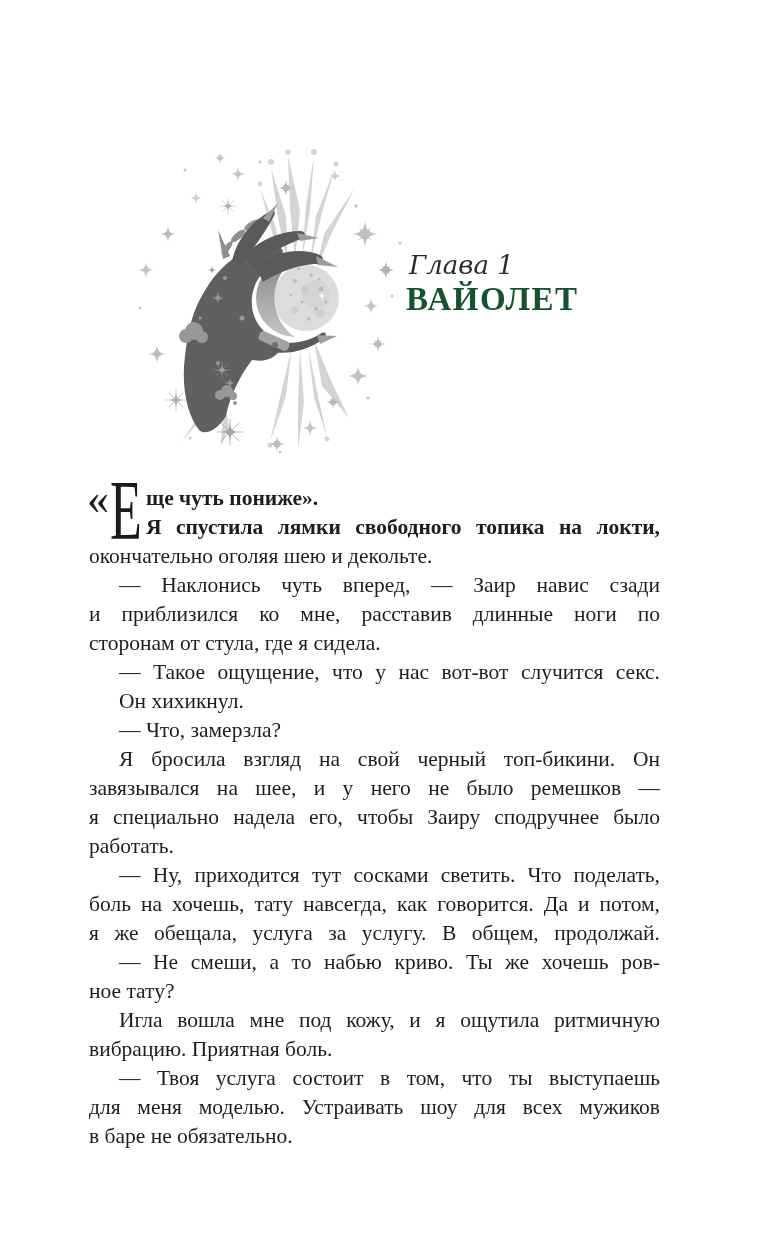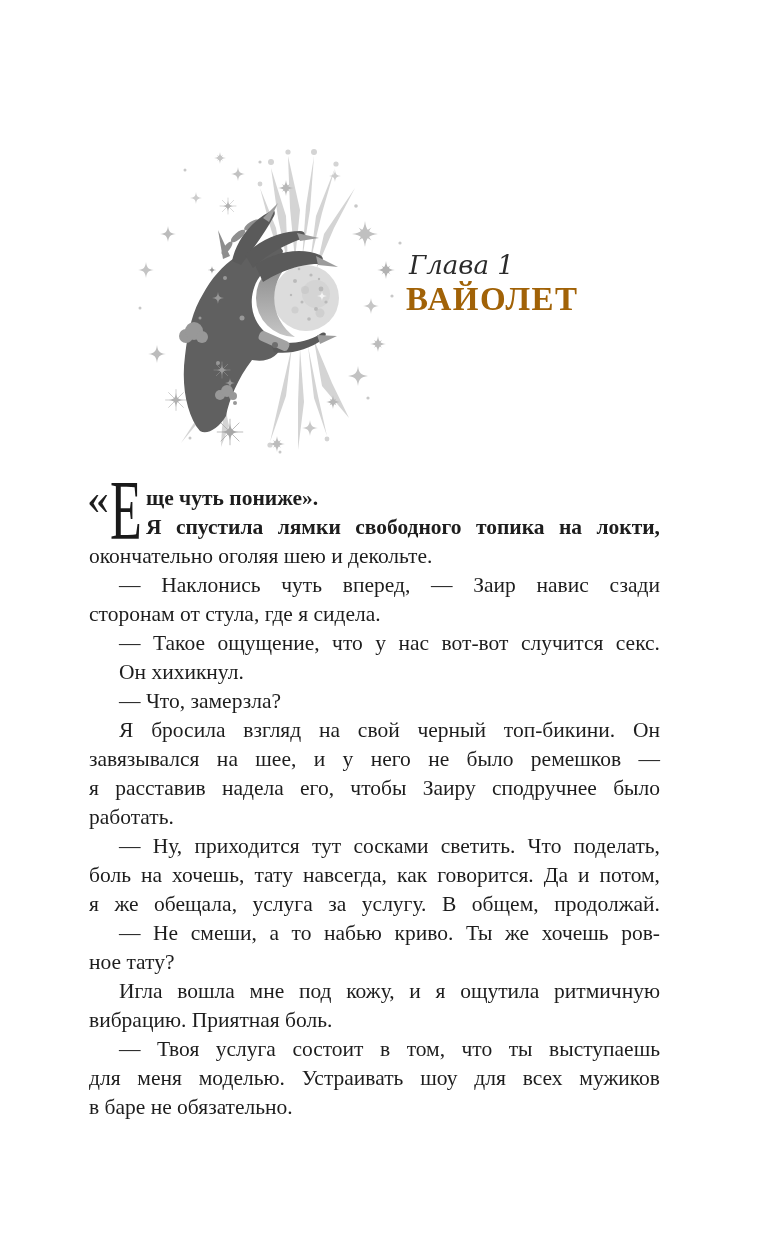--- a/index.html
+++ b/index.html
@@ -11,21 +11,21 @@
   
   .illus{position:absolute;left:130px;top:148px;width:290px;height:310px;}
   
   .chapter-label{
     position:absolute;left:409px;top:251px;
     font-family:"DejaVu Serif","Liberation Serif",serif;
     font-style:italic;font-size:26px;line-height:28px;color:#2b2b2b;
   }
   .chapter-title{
     position:absolute;left:406px;top:282px;
-    font-weight:bold;font-size:33px;line-height:34px;letter-spacing:1.5px;color:#a16207;
+    font-weight:bold;font-size:33px;line-height:34px;letter-spacing:1.5px;color:#14532d;
   }
   
   .body-text{
     position:absolute;left:89px;top:484px;width:571px;
     font-size:21.5px;line-height:29px;
   }
   .line{height:29px;overflow:visible;white-space:nowrap;}
   .line.j{white-space:normal;text-align:justify;text-align-last:justify;}
   .line.ind{padding-left:30px;}
   .dc-row{display:flex;}
@@ -208,27 +208,28 @@
         <span class="big-letter">Е</span>
       </div>
       <div class="dc-lines" id="dc-lines">
           <div class="line">ще чуть пониже».</div>
           <div class="line j">Я спустила лямки свободного топика на локти,</div>
         </div>
     </div>
     <div id="main-lines">
         <div class="line">окончательно оголяя шею и декольте.</div>
         <div class="line j ind">— Наклонись чуть вперед, — Заир навис сзади</div>
+        <div class="line j">и приблизился ко мне, расставив длинные ноги по</div>
         <div class="line">сторонам от стула, где я сидела.</div>
         <div class="line j ind">— Такое ощущение, что у нас вот-вот случится секс.</div>
         <div class="line ind">Он хихикнул.</div>
         <div class="line ind">— Что, замерзла?</div>
         <div class="line j ind">Я бросила взгляд на свой черный топ-бикини. Он</div>
         <div class="line j">завязывался на шее, и у него не было ремешков —</div>
-        <div class="line j">я расставив надела его, чтобы Заиру сподручнее было</div>
+        <div class="line j">я специально надела его, чтобы Заиру сподручнее было</div>
         <div class="line">работать.</div>
         <div class="line j ind">— Ну, приходится тут сосками светить. Что поделать,</div>
         <div class="line j">боль на хочешь, тату навсегда, как говорится. Да и потом,</div>
         <div class="line j">я же обещала, услуга за услугу. В общем, продолжай.</div>
         <div class="line j ind">— Не смеши, а то набью криво. Ты же хочешь ров-</div>
         <div class="line">ное тату?</div>
         <div class="line j ind">Игла вошла мне под кожу, и я ощутила ритмичную</div>
         <div class="line">вибрацию. Приятная боль.</div>
         <div class="line j ind">— Твоя услуга состоит в том, что ты выступаешь</div>
         <div class="line j">для меня моделью. Устраивать шоу для всех мужиков</div>

